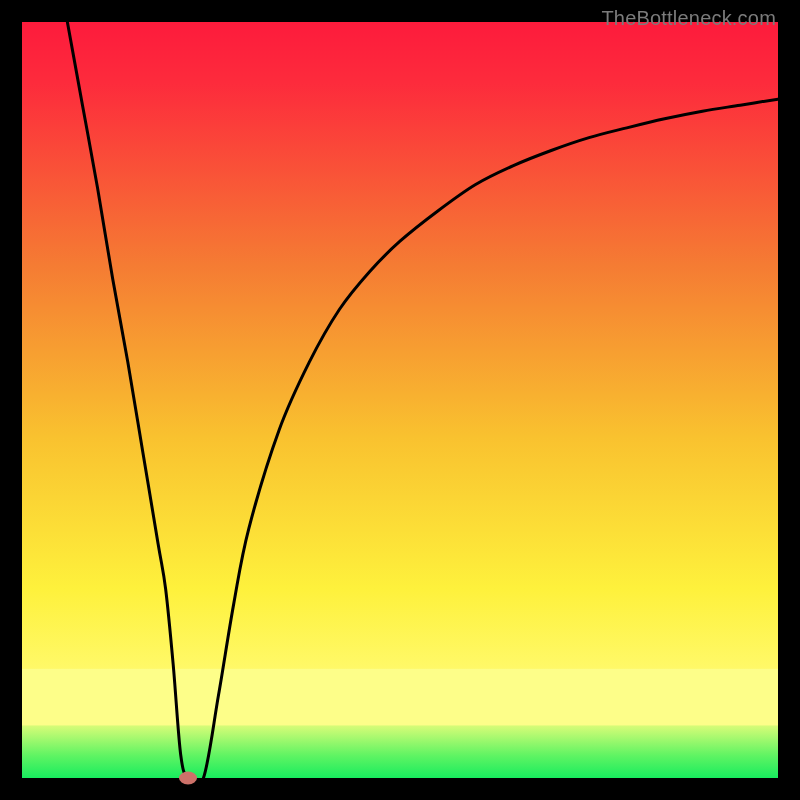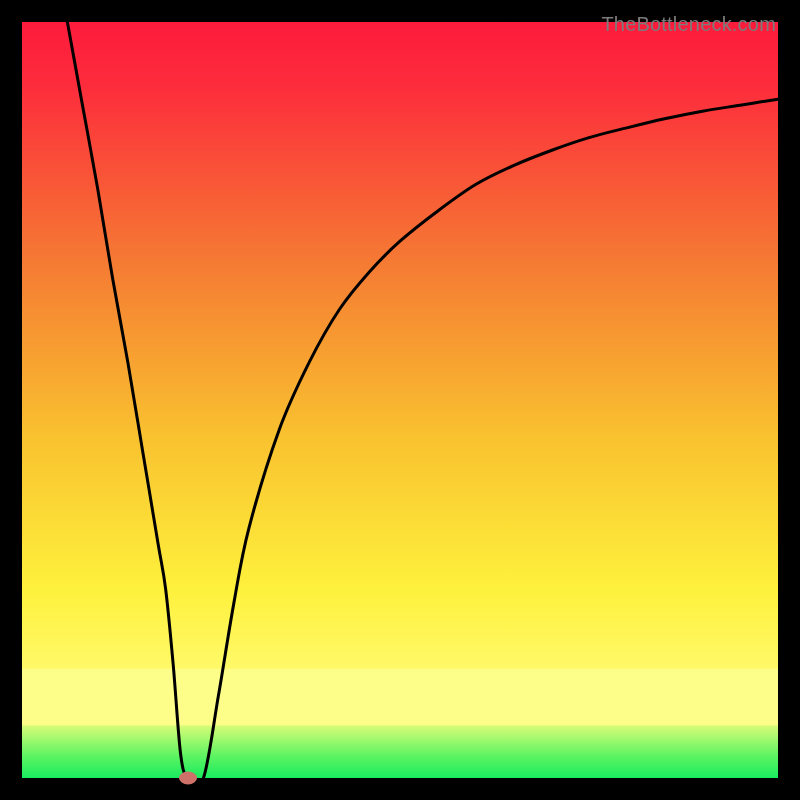--- a/index.html
+++ b/index.html
@@ -21,21 +21,21 @@
   }
   .plot {
     position: absolute;
     left: 0;
     top: 0;
     width: 756px;
     height: 756px;
   }
   .watermark {
     position: absolute;
-    top: 13px;
+    top: 7px;
     right: 24px;
     color: #7b7b7b;
     font-size: 20px;
     font-weight: 500;
     letter-spacing: 0.2px;
     user-select: none;
   }
   .marker {
     position: absolute;
     width: 18px;

